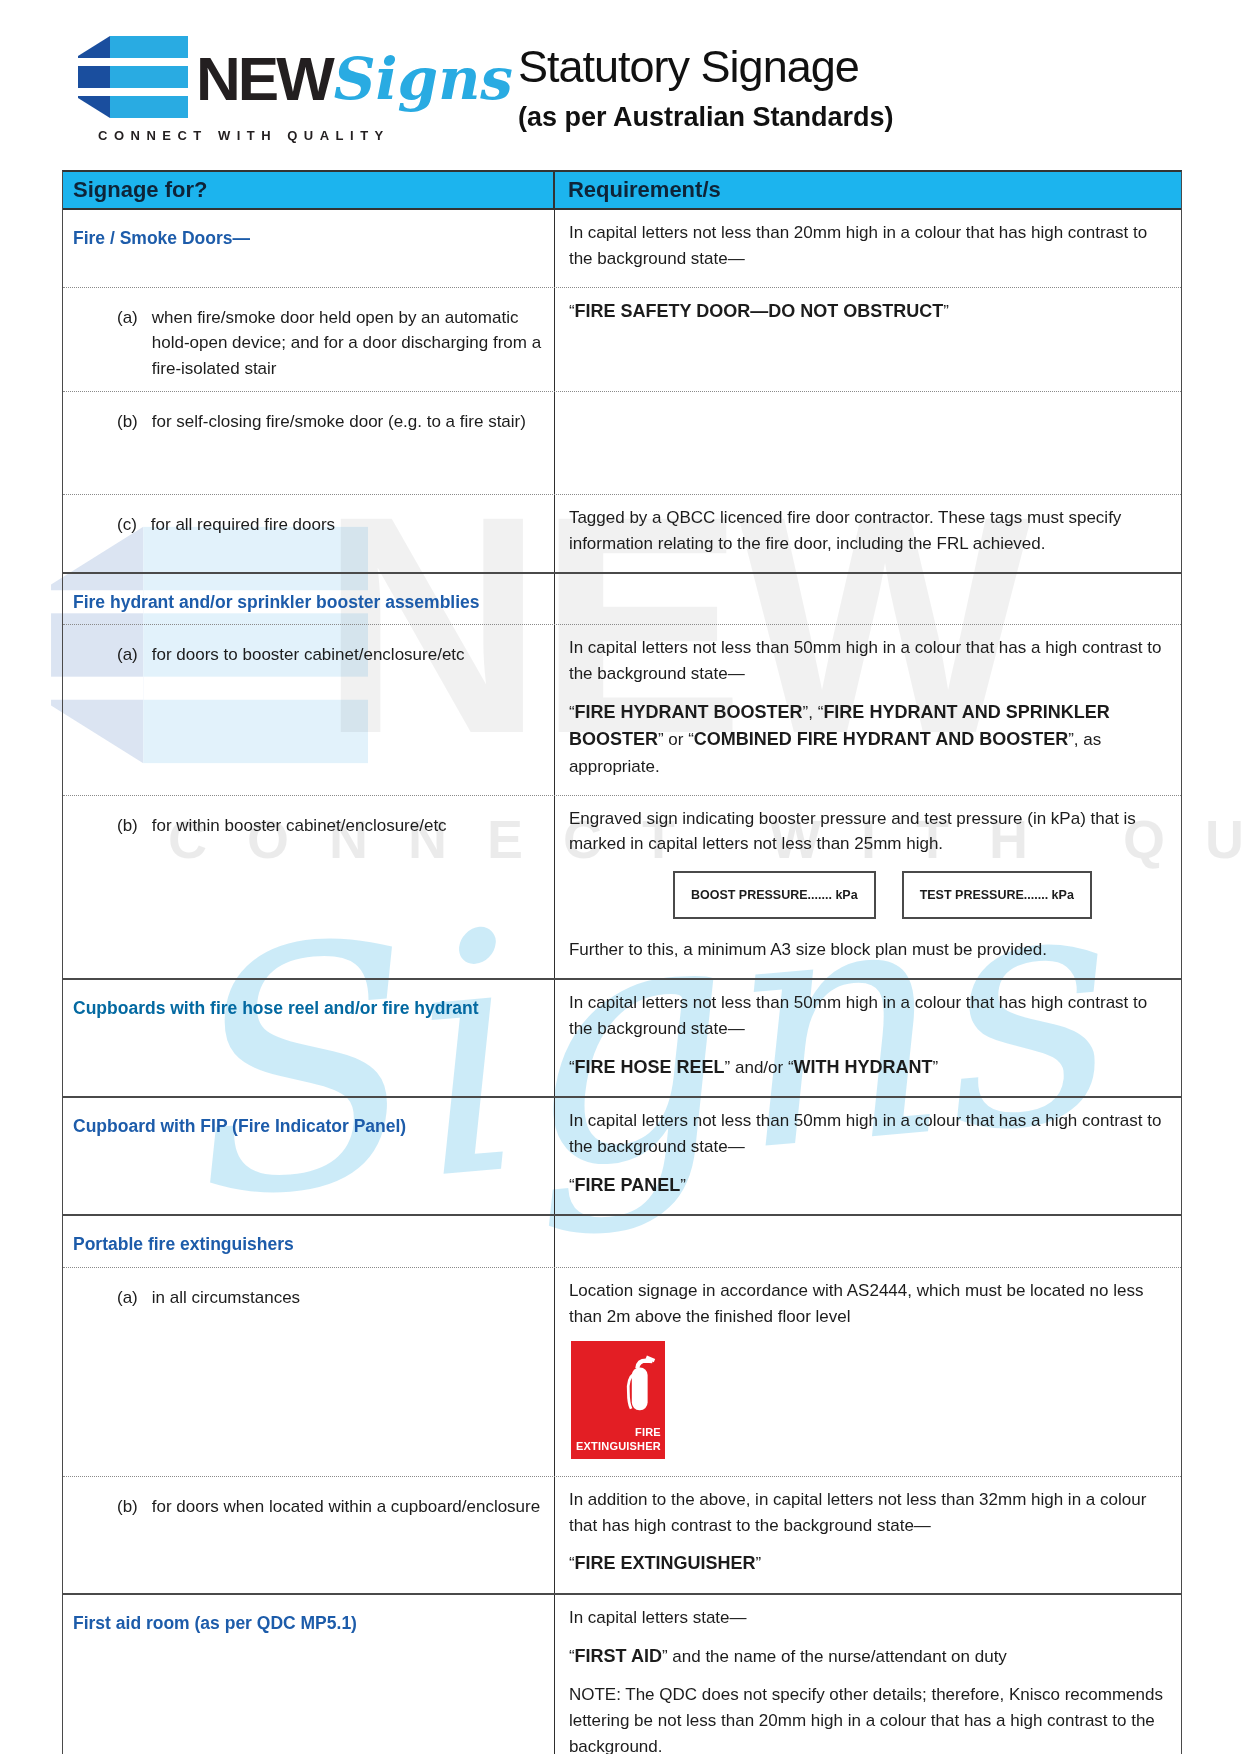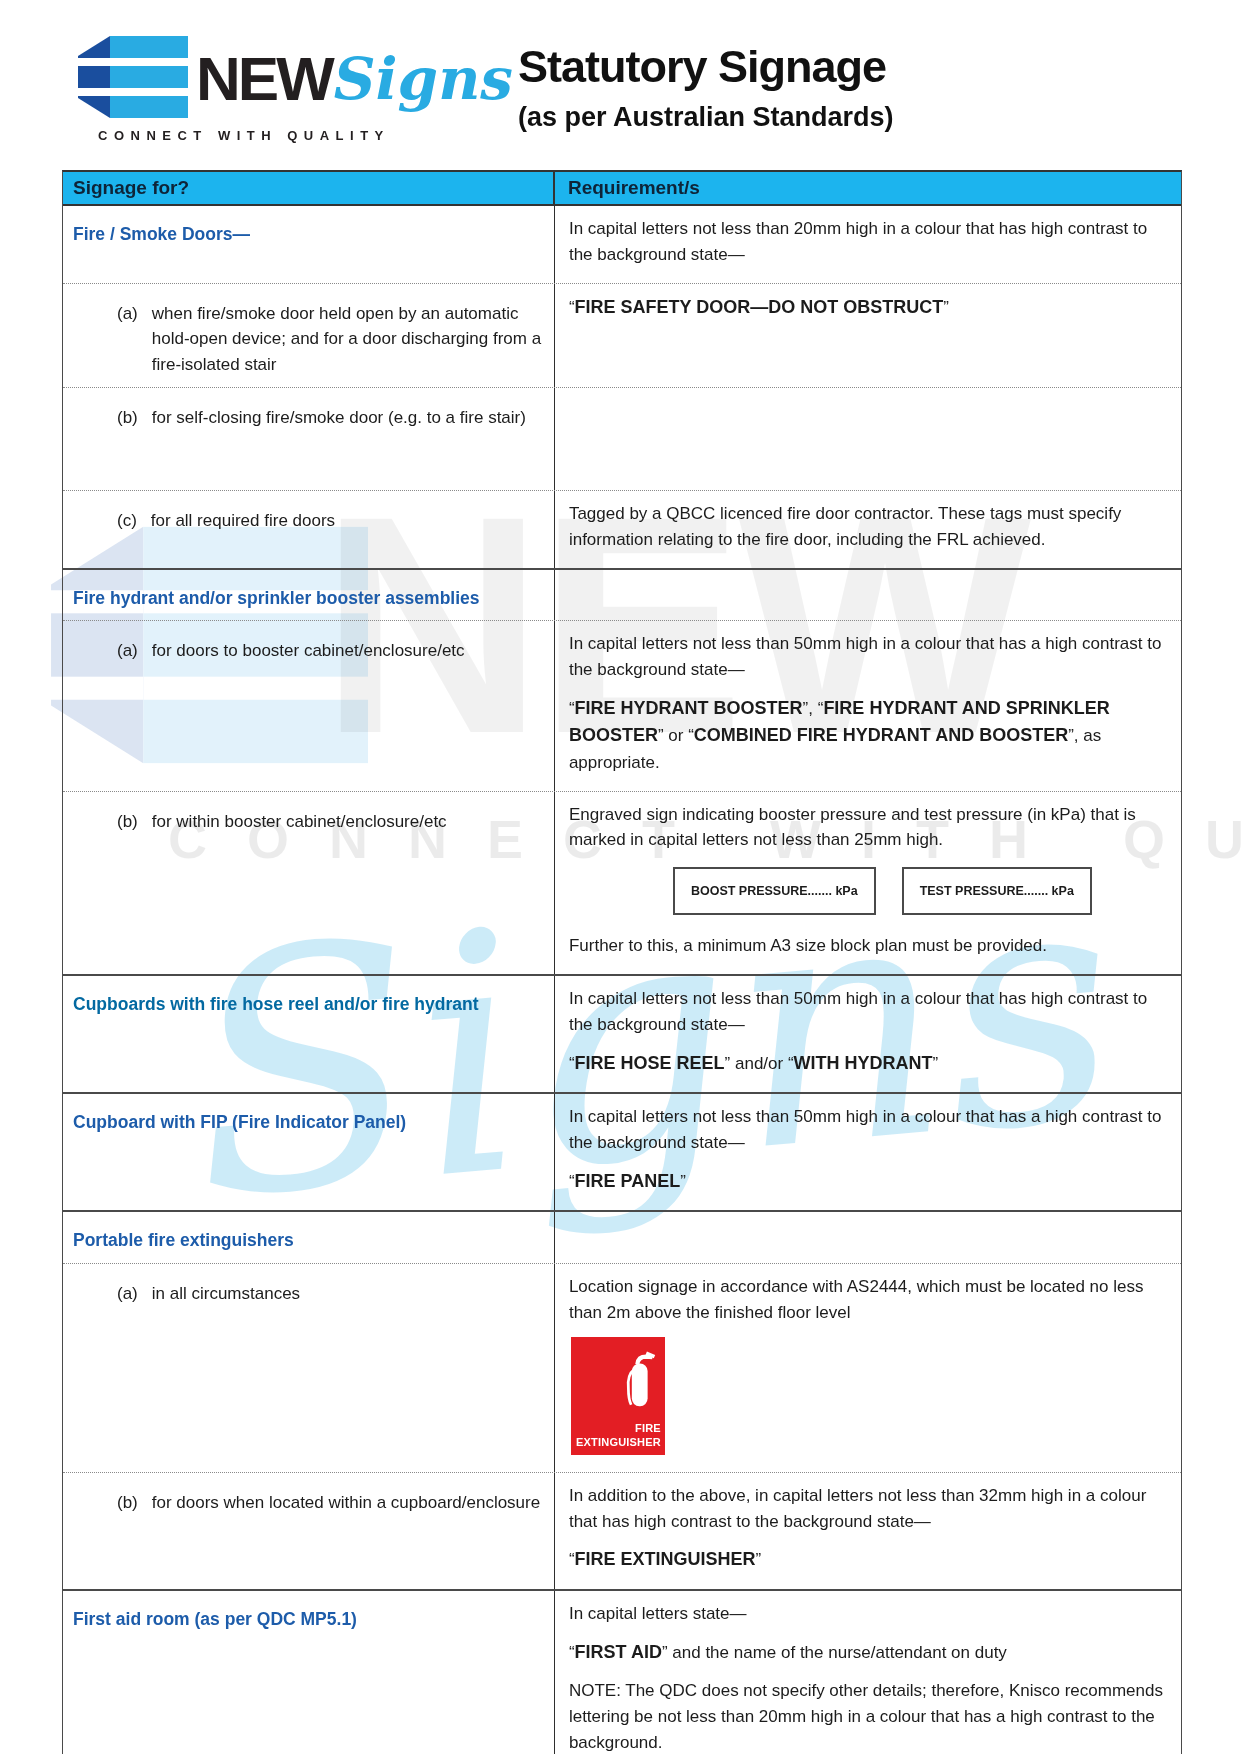--- a/index.html
+++ b/index.html
@@ -17,27 +17,27 @@
   
   .hdr{position:absolute;top:34px;left:70px;right:56px;z-index:1;display:flex;align-items:flex-start;}
   .logo{width:400px;}
   .logo-top{display:flex;align-items:center;}
   .logo-word{font-size:62px;font-weight:900;color:#231f20;letter-spacing:-3px;line-height:1;margin-left:8px;}
   .logo-script{font-family:"DejaVu Serif",serif;font-style:italic;font-weight:700;
                font-size:58px;color:#29abe2;line-height:1;margin-left:2px;}
   .logo-tagline{font-size:13px;font-weight:700;color:#231f20;letter-spacing:6.5px;
                 margin:4px 0 0 28px;}
   .titleblock{margin-left:48px;padding-top:8px;}
-  .title{font-size:45px;font-weight:700;color:#111;line-height:1.1;letter-spacing:-1px;}
+  .title{font-size:45px;font-weight:400;color:#111;line-height:1.1;letter-spacing:-1px;}
   .subtitle{font-size:27px;font-weight:700;color:#111;margin-top:10px;}
   
   .stable{position:absolute;z-index:1;left:62px;top:170px;width:1118px;
           border:1px solid #4a4a4a;border-top:2px solid #333;background:transparent;}
   .thead{display:flex;background:#1cb4ee;border-bottom:2px solid #333;}
-  .th{font-size:19px;font-weight:700;color:#0e2438;padding:5px 10px;}
+  .th{font-size:22px;font-weight:700;color:#0e2438;padding:5px 10px;}
   .th1{width:44%;border-right:2px solid #333;box-sizing:border-box;}
   .th2{flex:1;padding-left:13px;}
   .trow{display:flex;}
   .trow.solid{border-top:2px solid #4a4a4a;}
   .trow.dotted{border-top:1px dotted #8a8a8a;}
   .cl{width:44%;border-right:1.5px solid #2e2e2e;box-sizing:border-box;padding:17px 10px 10px;}
   .cr{flex:1;padding:7px 14px 9px;}
   .sec{color:#1d5caa;font-weight:700;font-size:17.5px;line-height:1.35;}
   .item{display:flex;gap:14px;padding-left:44px;font-size:17px;line-height:1.5;}
   .tag{flex:0 0 auto;}

